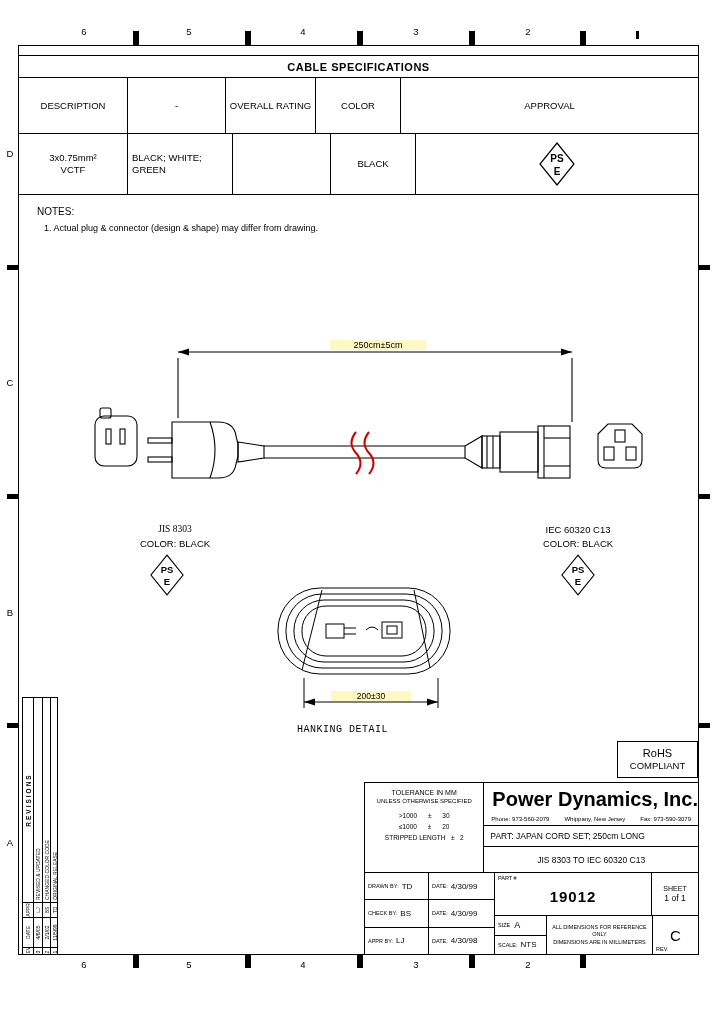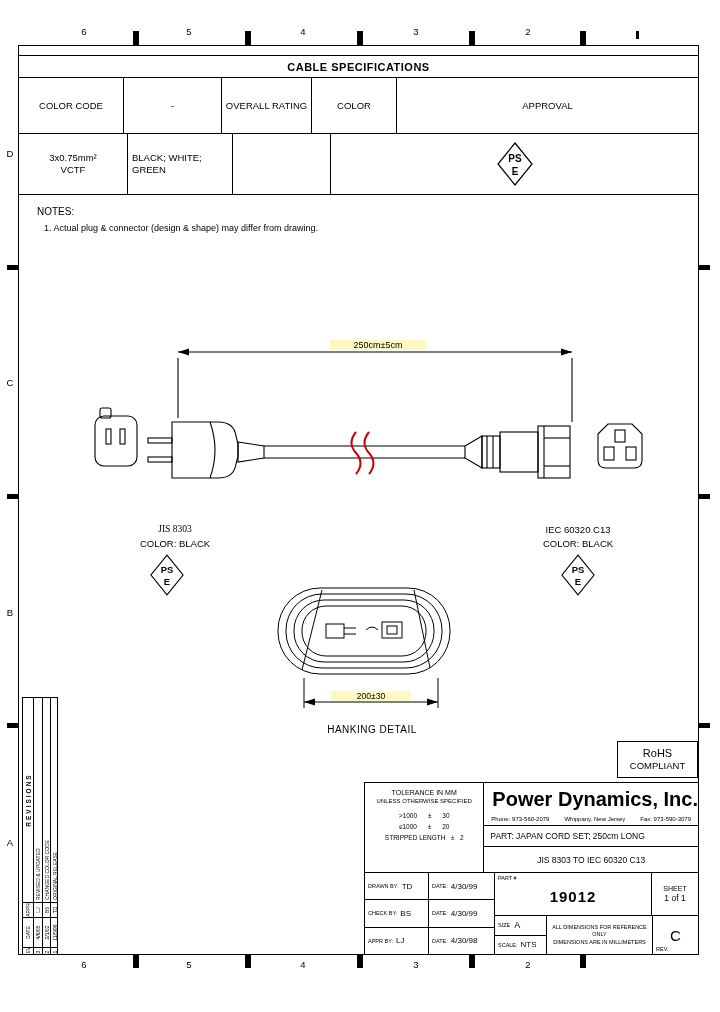--- a/index.html
+++ b/index.html
@@ -24,21 +24,21 @@
   .spec-cell:last-child { border-right:none; flex:1; }
   .c1{width:109px;} .c2{width:105px;} .c3{width:98px;} .c4{width:90px;} .c5{width:85px;}
   .left-al { justify-content:flex-start; padding-left:4px; text-align:left; }
 
   .notes-title { position:absolute; left:37px; top:206px; font-size:10px; }
   .note-item { position:absolute; left:44px; top:223px; font-size:9px; }
 
   svg { position:absolute; overflow:visible; }
   .dim-label { position:absolute; text-align:center; font-size:9px; background:#fef9c3; }
   .conn-label { position:absolute; width:110px; text-align:center; font-size:9.5px; }
-  .hank-label { position:absolute; width:150px; text-align:center; font-size:10px; letter-spacing:0.5px; }
+  .hank-label { position:absolute; width:150px; text-align:left; font-size:10px; letter-spacing:0.5px;font-family:Liberation Mono, monospace; }
 
   .rohs-box { position:absolute; left:617px; top:741px; width:81px; height:37px; border:1.5px solid #000;
     display:flex; flex-direction:column; align-items:center; justify-content:center; }
   .rohs-box .l1 { font-size:11px; line-height:13px; }
   .rohs-box .l2 { font-size:9.5px; line-height:12px; }
 
   
   .title-block { position:absolute; left:364px; top:782px; width:335px; height:173px; border:1.5px solid #000; display:flex; flex-direction:column; background:#fff; }
   .tb-row1 { height:89px; display:flex; }
   .tol-cell { width:130px; border-right:1px solid #000; text-align:center; padding-top:5px; }
@@ -132,35 +132,36 @@
   <div class="tick" style="left:7px; top:723px; width:12px; height:5px;"></div>
   <div class="tick" style="left:698px; top:265px; width:12px; height:5px;"></div>
   <div class="tick" style="left:698px; top:494px; width:12px; height:5px;"></div>
   <div class="tick" style="left:698px; top:723px; width:12px; height:5px;"></div>
 
   <div class="frame"></div>
 
   <div class="spec-table">
     <div class="spec-title">CABLE SPECIFICATIONS</div>
     <div class="spec-row head">
-      <div class="spec-cell c2">COLOR CODE</div>
+      <div class="spec-cell c1">DESCRIPTION</div>
       <div class="spec-cell c3">-</div>
       <div class="spec-cell c4">OVERALL RATING</div>
       <div class="spec-cell c5">COLOR</div>
       <div class="spec-cell">APPROVAL</div>
     </div>
     <div class="spec-row data">
       <div class="spec-cell c1">
         <div>
           <div>3x0.75mm²</div>
           <div>VCTF</div>
         </div>
       </div>
       <div class="spec-cell c2 left-al">BLACK; WHITE; GREEN</div>
       <div class="spec-cell c3"></div>
+      <div class="spec-cell c5">BLACK</div>
       <div class="spec-cell">
         <svg width="36" height="44" viewBox="0 0 36 44">
           <polygon points="18,1 35,22 18,43 1,22" fill="#fff" stroke="#000" stroke-width="1.2"></polygon>
           <text x="18" y="20" text-anchor="middle" font-size="10" font-weight="bold">PS</text>
           <text x="18" y="33" text-anchor="middle" font-size="10" font-weight="bold">E</text>
         </svg>
       </div>
     </div>
   </div>
 

